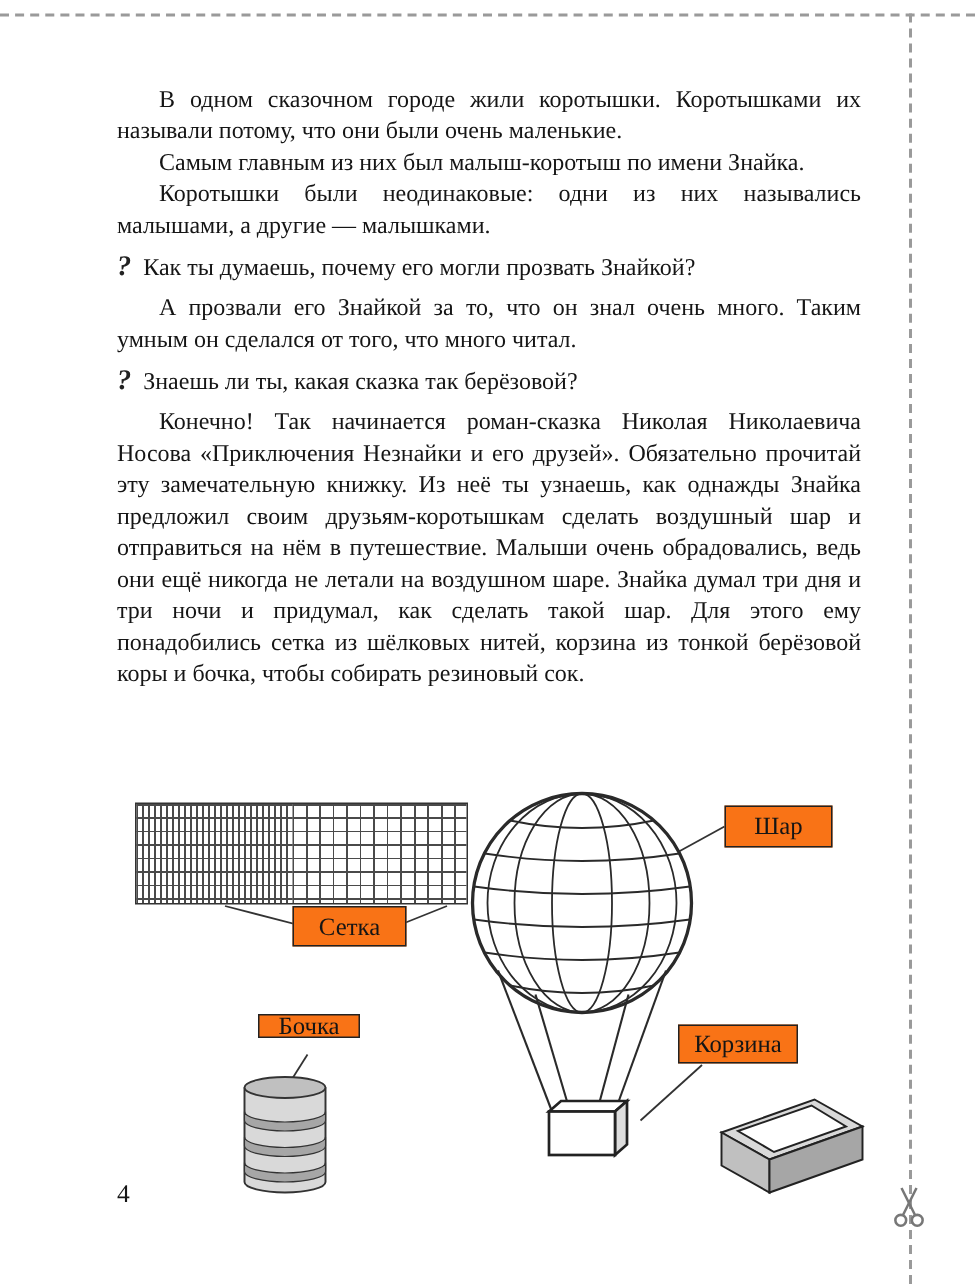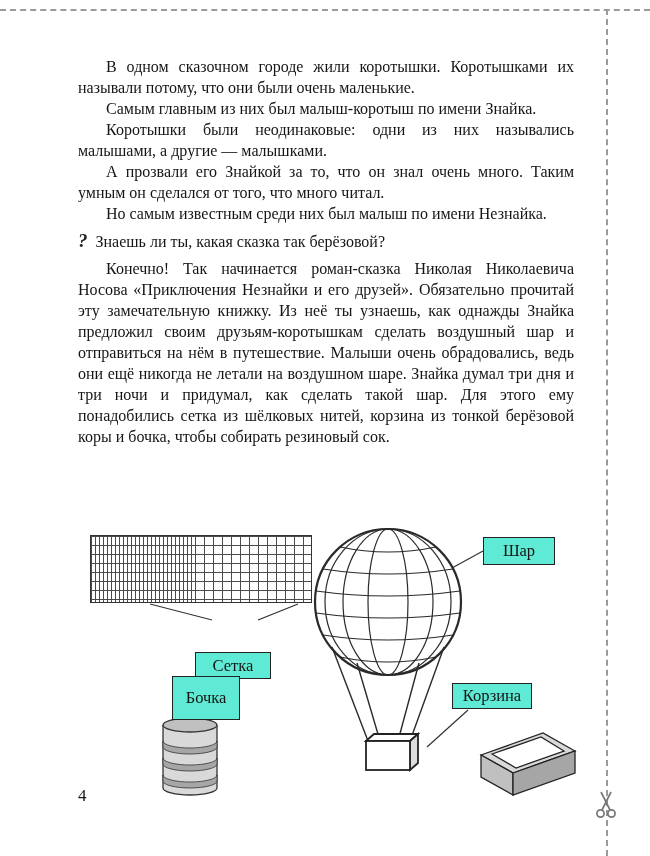--- a/index.html
+++ b/index.html
@@ -28,26 +28,26 @@
         repeating-linear-gradient(to bottom, #4a4a4a 0 1px, transparent 1px 9px); }
   .net-right { flex:1; height:100%;
       background-image:
         repeating-linear-gradient(to right,  #4a4a4a 0 1px, transparent 1px 9px),
         repeating-linear-gradient(to bottom, #4a4a4a 0 1px, transparent 1px 9px); }
 
   
   .figure { position:absolute; left:0; top:525px; }
 
   
-  .label { position:absolute; border:1.3px solid #222; background:#5eead4;
+  .label { position:absolute; border:1.3px solid #222; background:#f97316;
            display:flex; align-items:center; justify-content:center;
            font-size:16.5px; }
-  .label-net     { left:195px; top:652px; width:76px; height:27px;text-align:right; }
+  .label-net     { left:195px; top:604px; width:76px; height:27px;text-align:right; }
   .label-balloon { left:483px; top:537px; width:72px; height:28px; }
-  .label-barrel  { left:172px; top:676px; width:68px; height:44px; }
+  .label-barrel  { left:172px; top:676px; width:68px; height:16px; }
   .label-basket  { left:452px; top:683px; width:80px; height:26px; }
 
   .page-number { position:absolute; left:78px; top:786px; font-size:17px; }
 </style>
 </head>
 <body>
 
 <div class="page">
 
   <div class="cut-top"></div>
@@ -56,22 +56,22 @@
     <line x1="7" y1="2" x2="16" y2="20" stroke="#777" stroke-width="1.7"></line>
     <line x1="17" y1="2" x2="8" y2="20" stroke="#777" stroke-width="1.7"></line>
     <circle cx="6.5" cy="23.5" r="3.6" fill="none" stroke="#777" stroke-width="1.7"></circle>
     <circle cx="17.5" cy="23.5" r="3.6" fill="none" stroke="#777" stroke-width="1.7"></circle>
   </svg>
 
   <div class="text-col">
     <p class="para">В одном сказочном городе жили коротышки. Коротышками их называли потому, что они были очень маленькие.</p>
     <p class="para">Самым главным из них был малыш-коротыш по имени Знайка.</p>
     <p class="para">Коротышки были неодинаковые: одни из них назывались малышами, а другие — малышками.</p>
+    <p class="question"><span class="qicon">?</span><span>Как ты думаешь, почему его могли прозвать Знайкой?</span></p>
     <p class="para">А прозвали его Знайкой за то, что он знал очень много. Таким умным он сделался от того, что много читал.</p>
-    <p class="para">Но самым известным среди них был малыш по имени Незнайка.</p>
     <p class="question"><span class="qicon">?</span><span>Знаешь ли ты, какая сказка так берёзовой?</span></p>
     <p class="para">Конечно! Так начинается роман-сказка Николая Николаевича Носова «Приключения Незнайки и его друзей». Обязательно прочитай эту замечательную книжку. Из неё ты узнаешь, как однажды Знайка предложил своим друзьям-коротышкам сделать воздушный шар и отправиться на нём в путешествие. Малыши очень обрадовались, ведь они ещё никогда не летали на воздушном шаре. Знайка думал три дня и три ночи и придумал, как сделать такой шар. Для этого ему понадобились сетка из шёлковых нитей, корзина из тонкой берёзовой коры и бочка, чтобы собирать резиновый сок.</p>
   </div>
 
   <div class="net">
     <div class="net-left"></div>
     <div class="net-right"></div>
   </div>
 
   <svg class="figure" width="650" height="331" viewBox="0 0 650 331">

